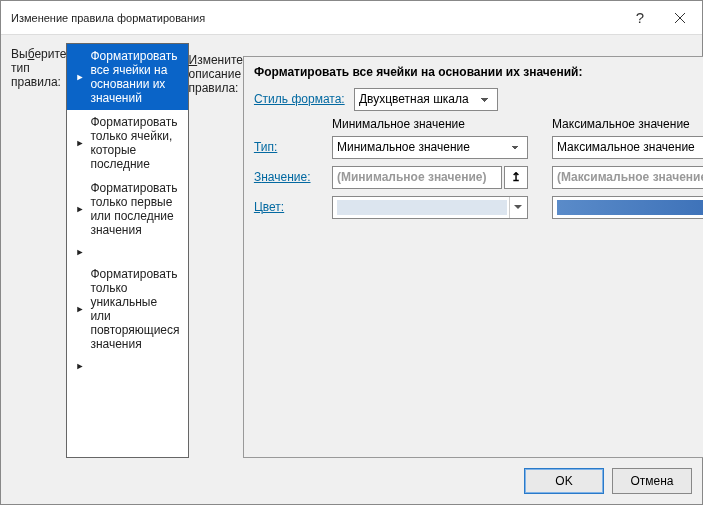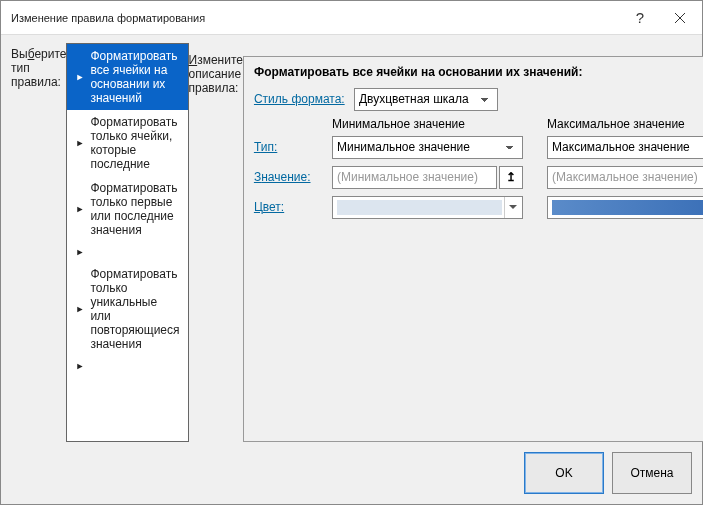--- a/index.html
+++ b/index.html
@@ -18,32 +18,32 @@
   .rule-item .arrow { margin-right: 6px; font-size: 9px; }
   .desc-box { border: 1px solid #999; background: #f0f0f0; margin-top: 13px; padding: 8px 10px 10px 10px; }
   .desc-title { font-weight: bold; margin-bottom: 8px; }
   .row { display: flex; align-items: center; margin-bottom: 6px; min-height: 24px; }
   .label-col { width: 78px; color: #0369a1; text-decoration: underline; }
   .label-col u { text-decoration: underline; }
   .style-select { }
   select, input[type=text] { height: 23px; border: 1px solid #888; background: #fff; padding: 0 4px; font-size: 12px; }
   select { padding-right: 18px; appearance: none; background-image: linear-gradient(45deg, transparent 50%, #555 50%), linear-gradient(135deg, #555 50%, transparent 50%); background-position: calc(100% - 12px) 9px, calc(100% - 8px) 9px; background-size: 4px 4px, 4px 4px; background-repeat: no-repeat; }
   .wide-select { width: 100%; }
-  .value-input { flex: 1; color: #1d4ed8; }
+  .value-input { flex: 1; color: #1d4ed8; font-weight: bold; }
   .value-input::placeholder { color: #999; }
   .picker-btn { width: 24px; height: 23px; border: 1px solid #888; background: #fff; margin-left: 2px; display: flex; align-items: center; justify-content: center; }
   .color-select { width: 100%; height: 23px; border: 1px solid #888; background: #fff; display: flex; align-items: center; position: relative; }
   .color-swatch { flex: 1; height: 15px; margin: 0 20px 0 4px; }
   .color-select .dd { position: absolute; right: 0; top: 0; width: 18px; height: 100%; border-left: 1px solid #ccc; display: flex; align-items: center; justify-content: center; }
   .dd::after { content: ""; border-left: 4px solid transparent; border-right: 4px solid transparent; border-top: 4px solid #555; }
   .preview-row { display: flex; align-items: center; margin-top: 4px; }
   .preview-label { width: 78px; font-weight: bold; }
   .preview { flex: 1; height: 26px; border: 1px solid #888; background: linear-gradient(to right, #dce5ef 0%, #c9b6d4 40%, #b78bbd 55%, #7a8fd1 75%, #3a6fb7 100%); }
   .footer { display: flex; justify-content: flex-end; gap: 8px; padding: 10px; }
-  .btn { min-width: 80px; height: 42px; border: 1px solid #888; background: #e9e9e9; display: flex; align-items: center; justify-content: center; }
+  .btn { min-width: 80px; height: 26px; border: 1px solid #888; background: #e9e9e9; display: flex; align-items: center; justify-content: center; }
   .btn.primary { border: 1px solid #2a7ac9; box-shadow: inset 0 0 0 1px #7fb3e8; }
   .headers-row { display: flex; margin-bottom: 4px; }
   .headers-row .h-min { margin-left: 78px; flex: 1; }
   .headers-row .h-max { flex: 1; margin-left: 24px; }
   .val-wrap { display: flex; }
   .val-wrap input { flex: 1; }
 </style>
 </head>
 <body>
 

